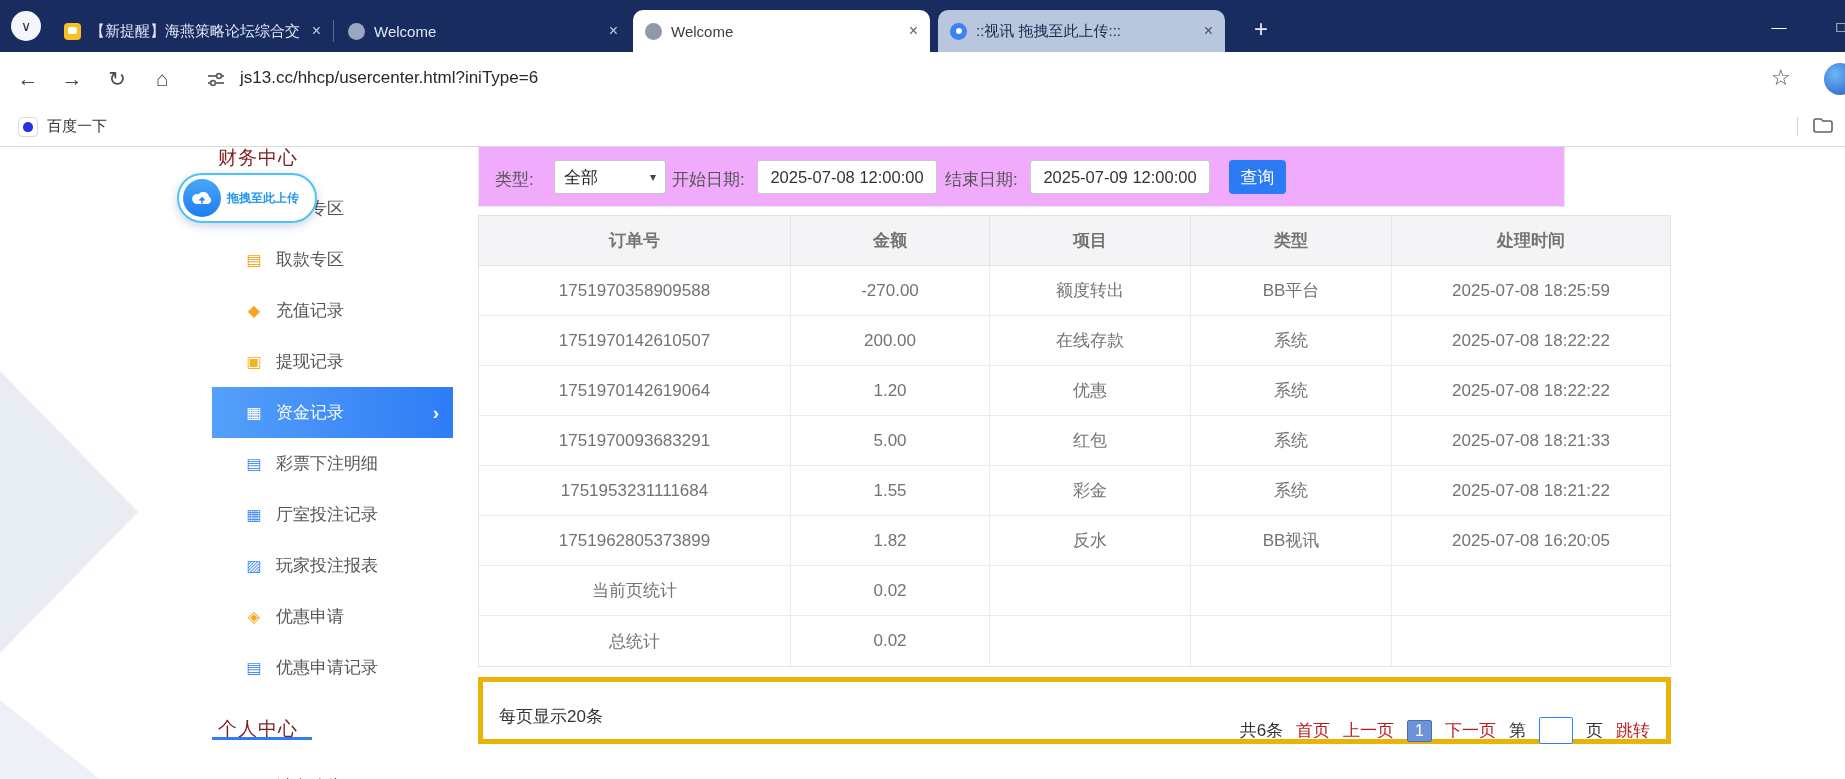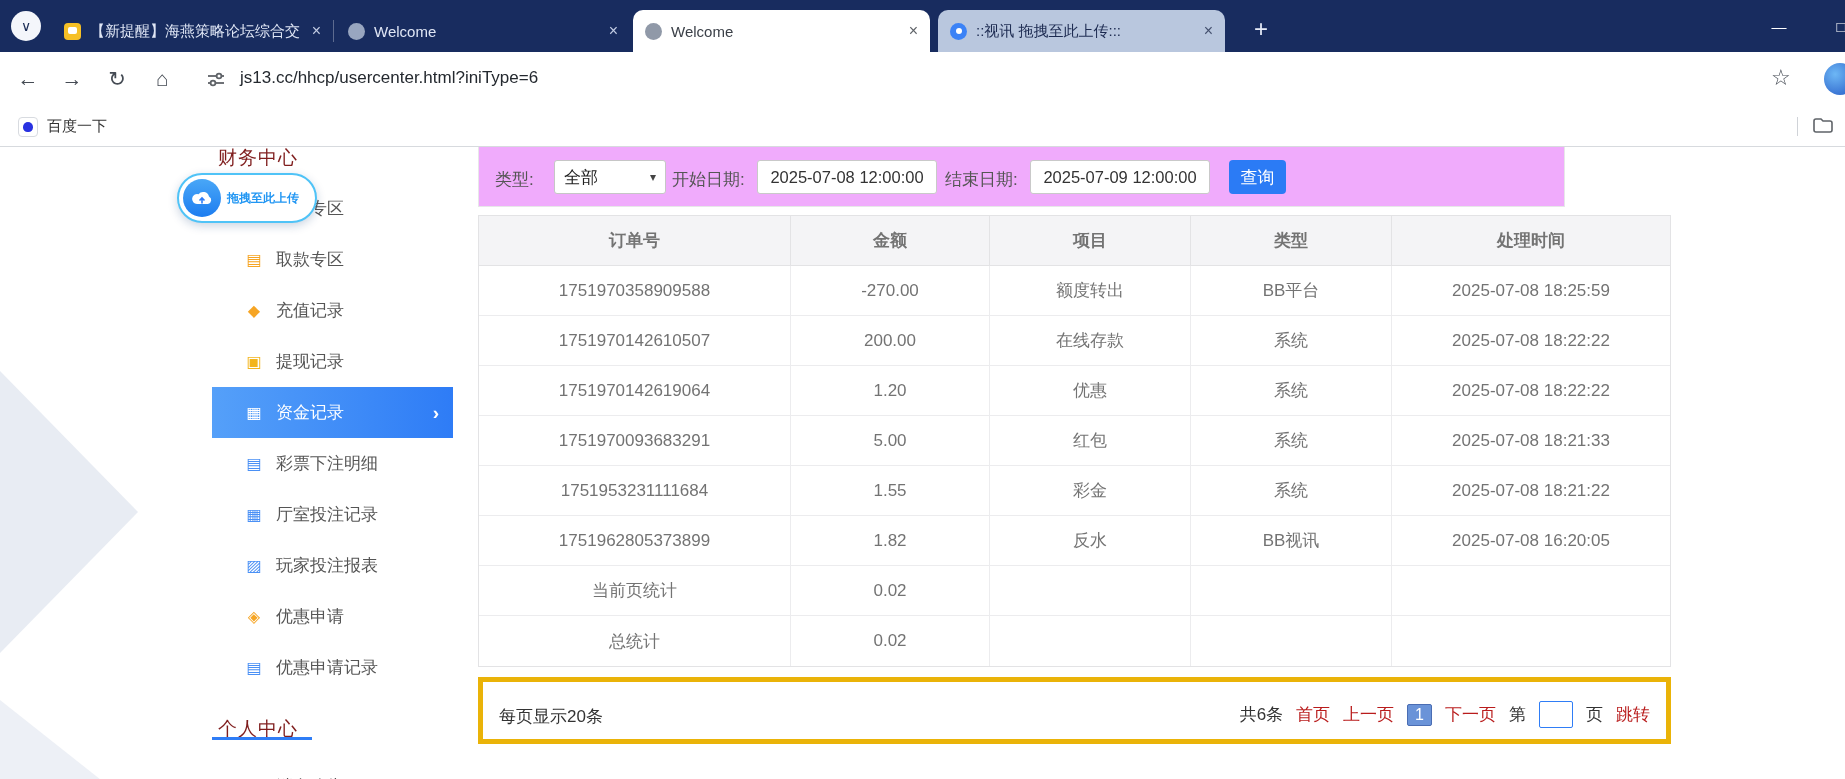--- a/index.html
+++ b/index.html
@@ -100,21 +100,21 @@
     border-bottom:1px solid #ececee; border-right:1px solid #ececee; white-space:nowrap; }
   .t-cell:last-child { border-right:none; }
   .t-row:last-child .t-cell { border-bottom:none; }
   .t-head { background:#f4f4f6; }
   .t-head .t-cell { font-weight:bold; border-bottom:1px solid #e3e3e5; border-right:1px solid #e3e3e5; }
   .t-head .t-cell:last-child { border-right:none; }
 
   .pagination { position:absolute; left:478px; top:530px; width:1193px; height:67px; background:#fff;
     border:5px solid #eab308; }
   .page-size { position:absolute; left:16px; top:23px; font-size:17px; color:#333; }
-  .pag-right { position:absolute; right:16px; top:0; height:65px; display:flex; align-items:center; gap:13px; font-size:17px; color:#333; }
+  .pag-right { position:absolute; right:16px; top:16px; height:65px; display:flex; align-items:center; gap:13px; font-size:17px; color:#333; }
   .pag-link { color:#b91c1c; cursor:pointer; }
   .pag-current { background:#6a93d8; color:#fff; padding:1px 7px; border:1px solid #4a6db3; border-radius:2px; font-size:16px; }
   .jump-input { width:34px; height:27px; border:1px solid #2f7df6; border-radius:2px; text-align:center; font-size:15px; }
 </style>
 </head>
 <body>
 
 <div class="tabstrip">
   <div class="tab-search">
     <span>∨</span>

